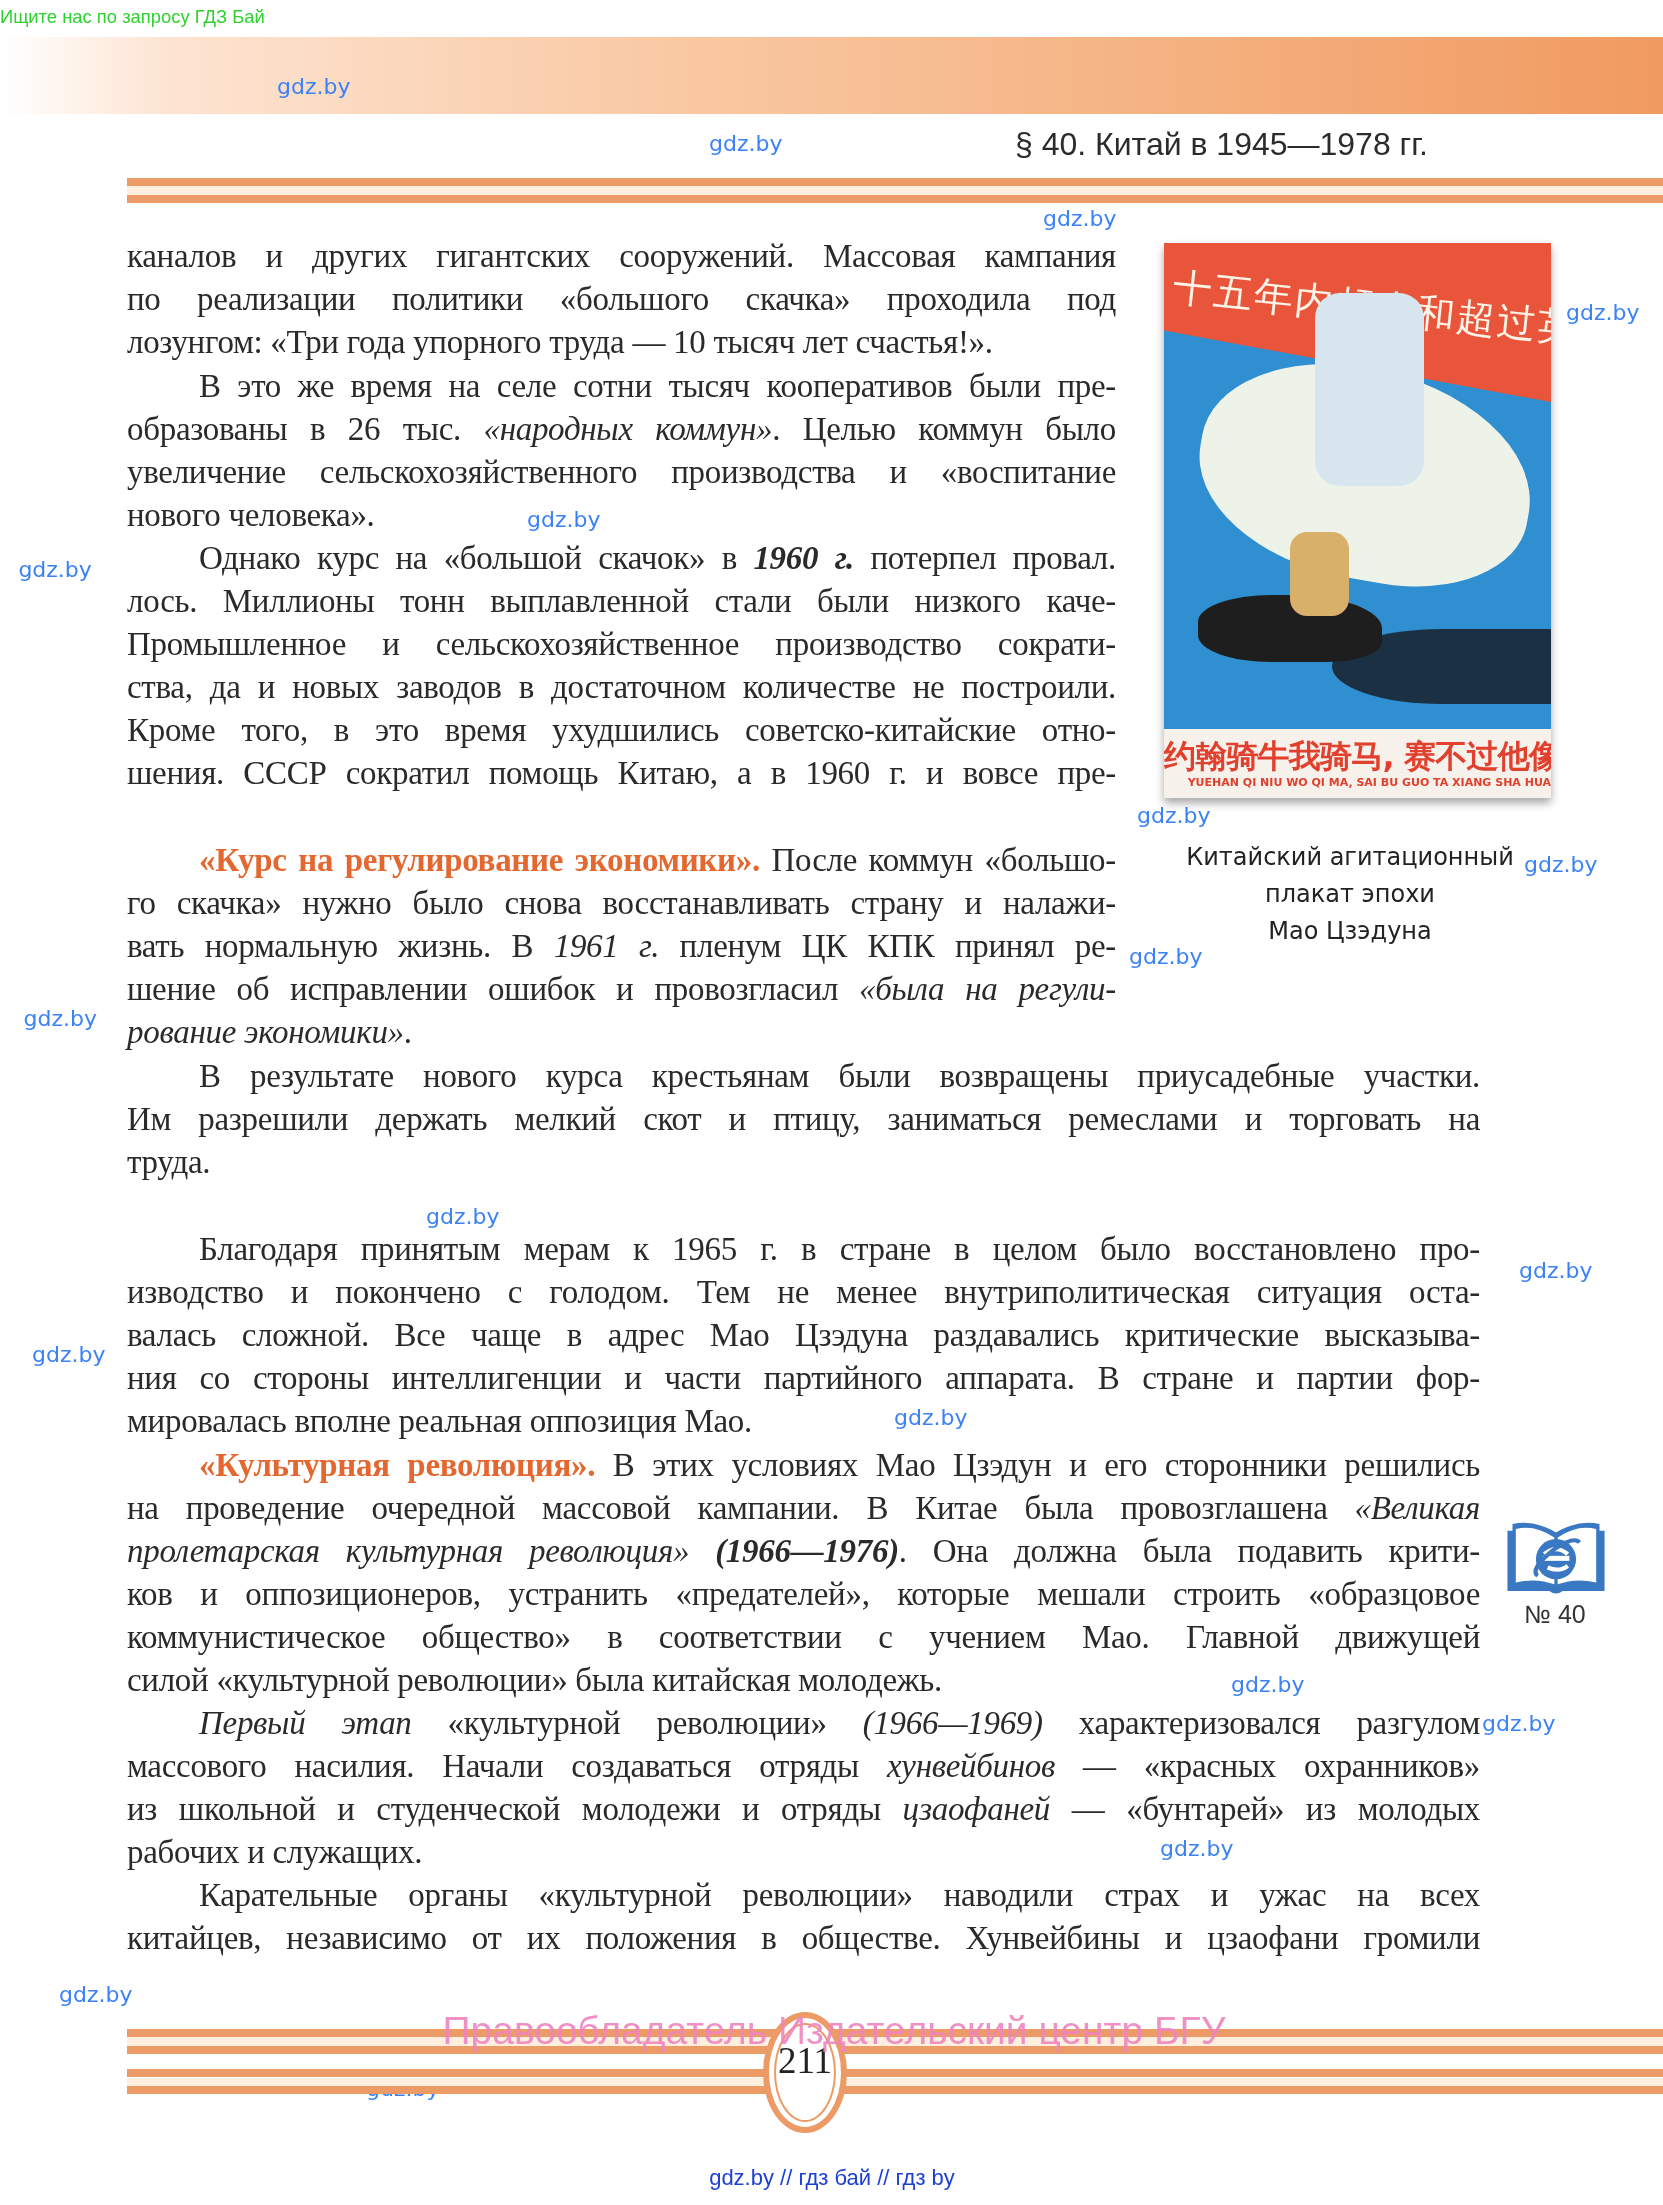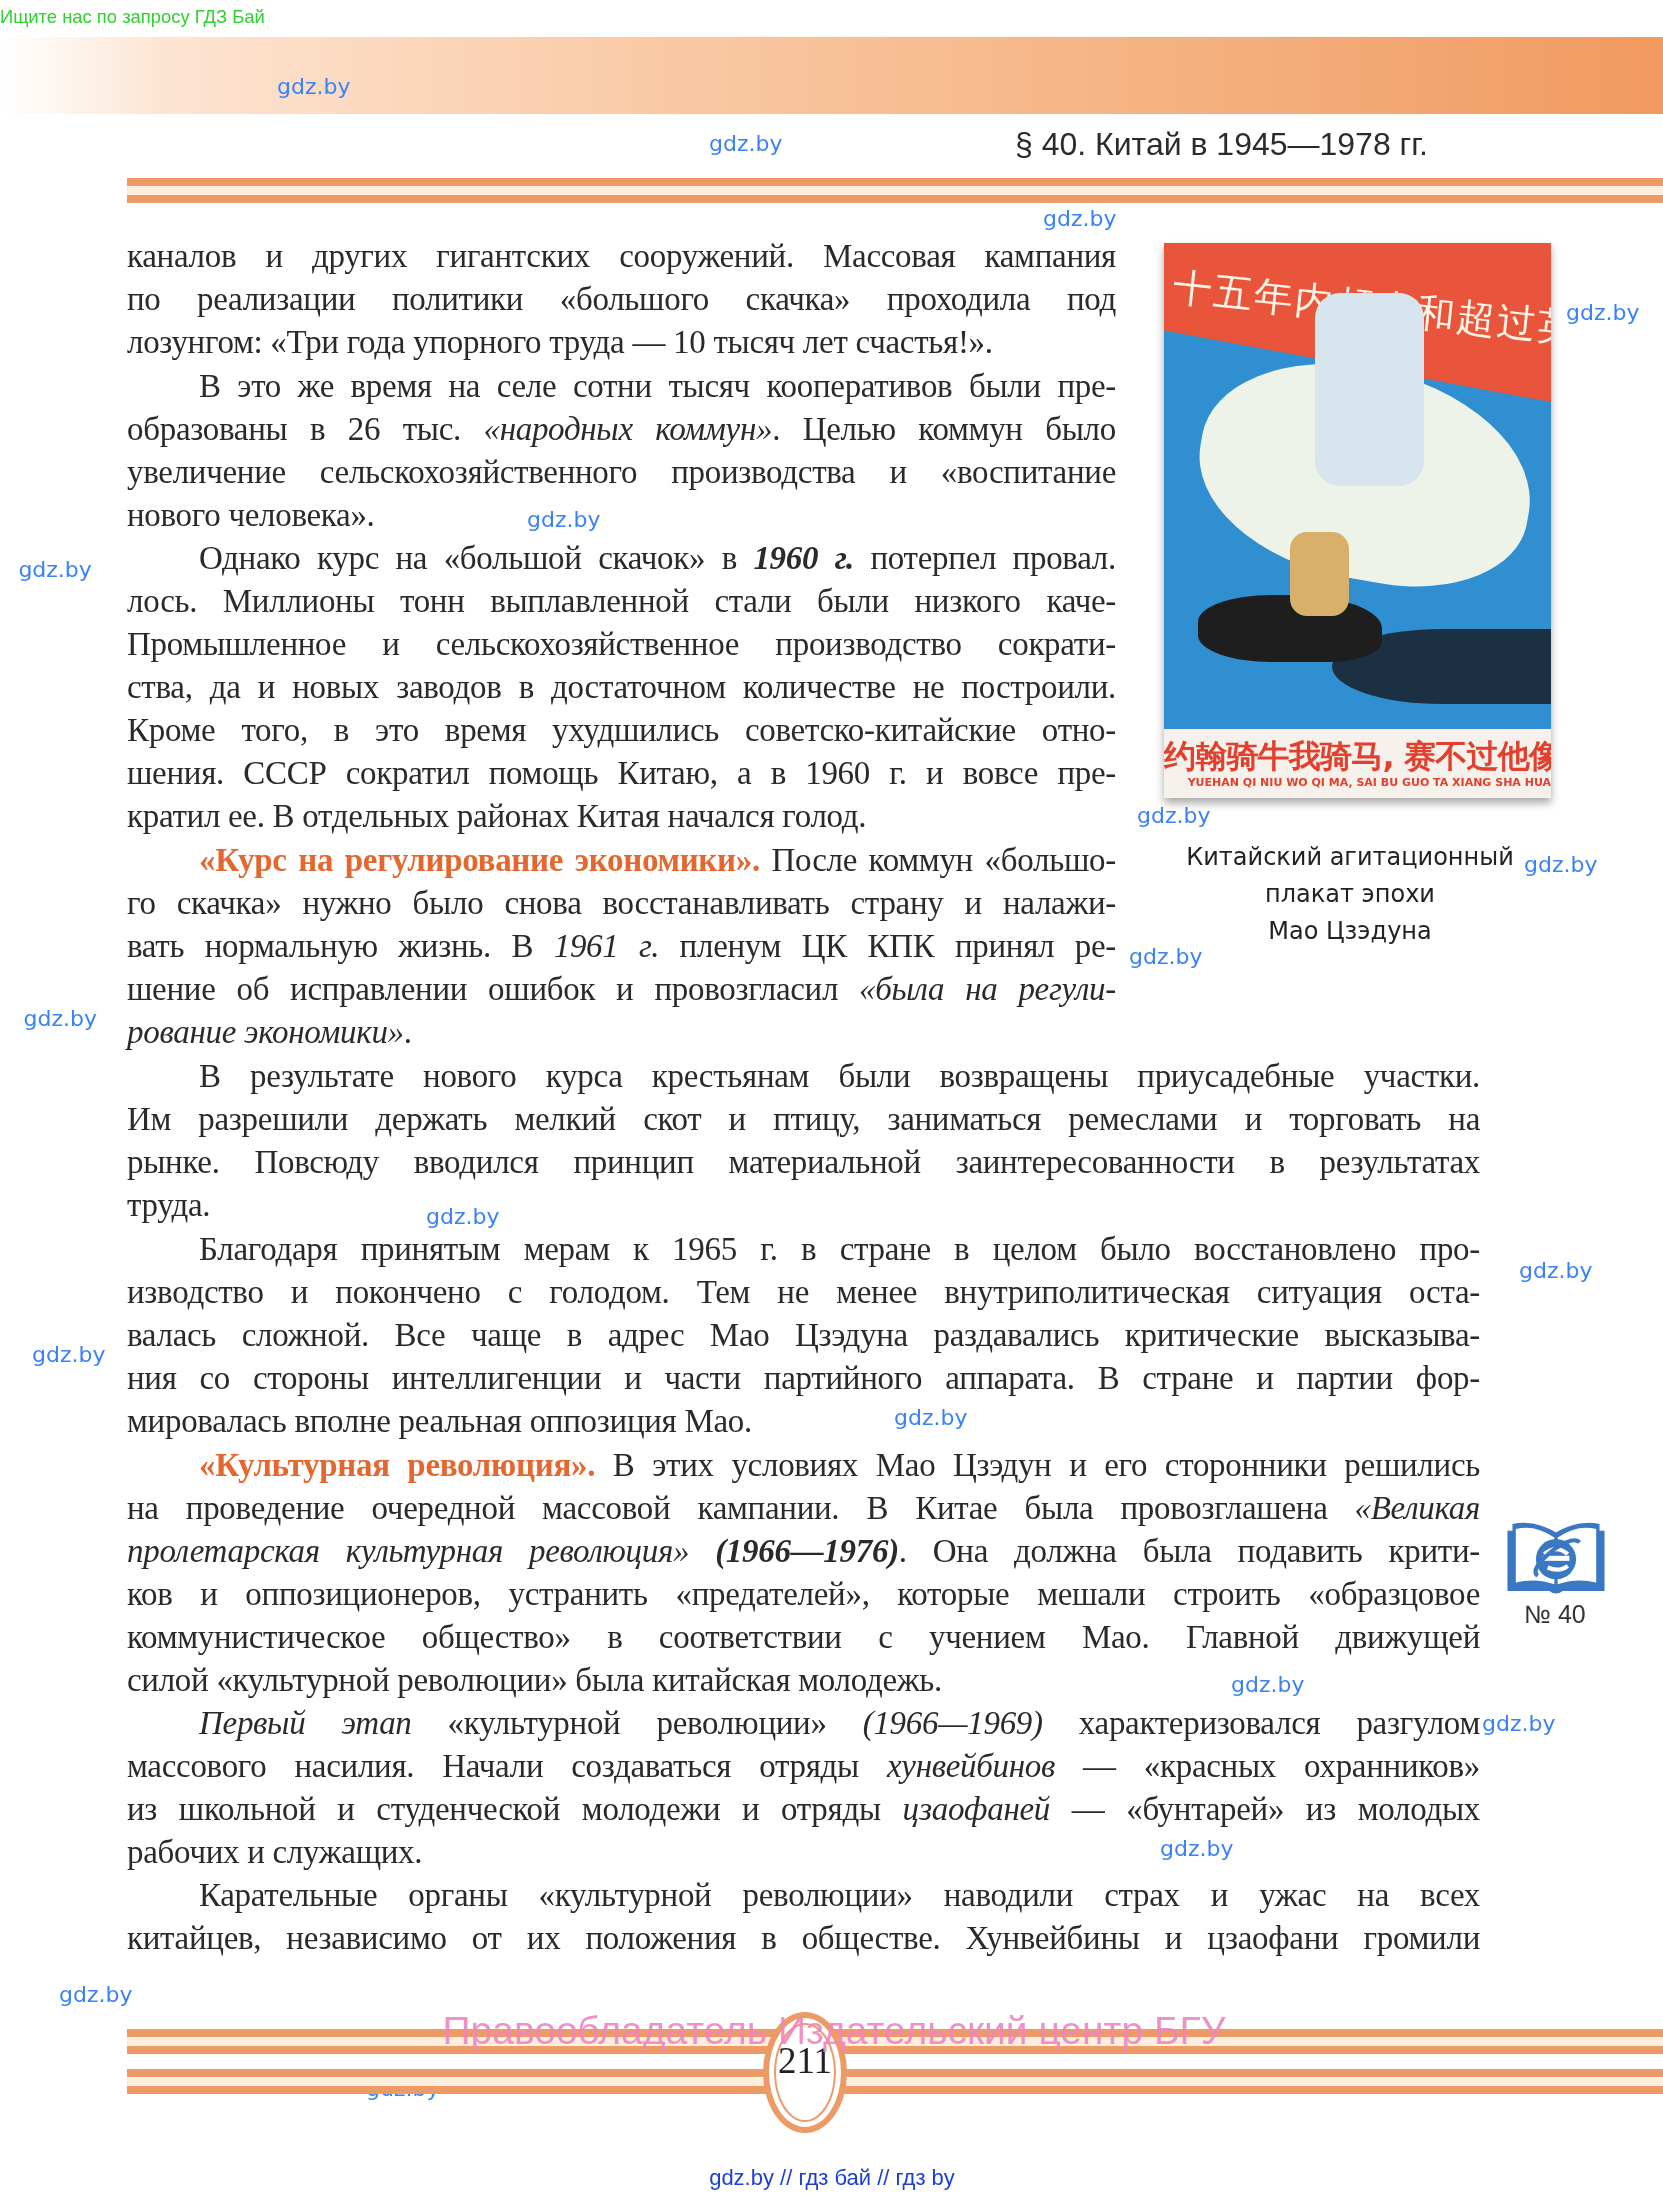--- a/index.html
+++ b/index.html
@@ -155,35 +155,33 @@
   <span class="line last">нового человека».</span>
 </div>
 
 <div class="abs para narrow" style="top:537px;">
   <span class="line" style="padding-left:72px;"><span>Однако курс на «большой скачок» в </span><span class="bi">1960 г.</span><span> потерпел провал.</span></span>
   <span class="line">лось. Миллионы тонн выплавленной стали были низкого каче-</span>
   <span class="line">Промышленное и сельскохозяйственное производство сократи-</span>
   <span class="line">ства, да и новых заводов в достаточном количестве не построили.</span>
   <span class="line">Кроме того, в это время ухудшились советско-китайские отно-</span>
   <span class="line">шения. СССР сократил помощь Китаю, а в 1960 г. и вовсе пре-</span>
-  <span class="line last">кратил ее. В отдельных районах Китая начался голод.</span>
 </div>
 
 <div class="abs para narrow" style="top:839px;">
   <span class="line" style="padding-left:72px;"><span class="hl">«Курс на регулирование экономики».</span><span> После коммун «большо-</span></span>
   <span class="line">го скачка» нужно было снова восстанавливать страну и налажи-</span>
   <span class="line"><span>вать нормальную жизнь. В </span><span class="it">1961 г.</span><span> пленум ЦК КПК принял ре-</span></span>
   <span class="line"><span>шение об исправлении ошибок и провозгласил </span><span class="it">«была на регули-</span></span>
   <span class="line last"><span class="it">рование экономики»</span><span>.</span></span>
 </div>
 
 <div class="abs para wide" style="top:1055px;">
   <span class="line" style="padding-left:72px;">В результате нового курса крестьянам были возвращены приусадебные участки.</span>
   <span class="line">Им разрешили держать мелкий скот и птицу, заниматься ремеслами и торговать на</span>
-  <span class="line">рынке. Повсюду вводился принцип материальной заинтересованности в результатах</span>
   <span class="line last">труда.</span>
 </div>
 
 <div class="abs para wide" style="top:1228px;">
   <span class="line" style="padding-left:72px;">Благодаря принятым мерам к 1965 г. в стране в целом было восстановлено про-</span>
   <span class="line">изводство и покончено с голодом. Тем не менее внутриполитическая ситуация оста-</span>
   <span class="line">валась сложной. Все чаще в адрес Мао Цзэдуна раздавались критические высказыва-</span>
   <span class="line">ния со стороны интеллигенции и части партийного аппарата. В стране и партии фор-</span>
   <span class="line last">мировалась вполне реальная оппозиция Мао.</span>
 </div>

